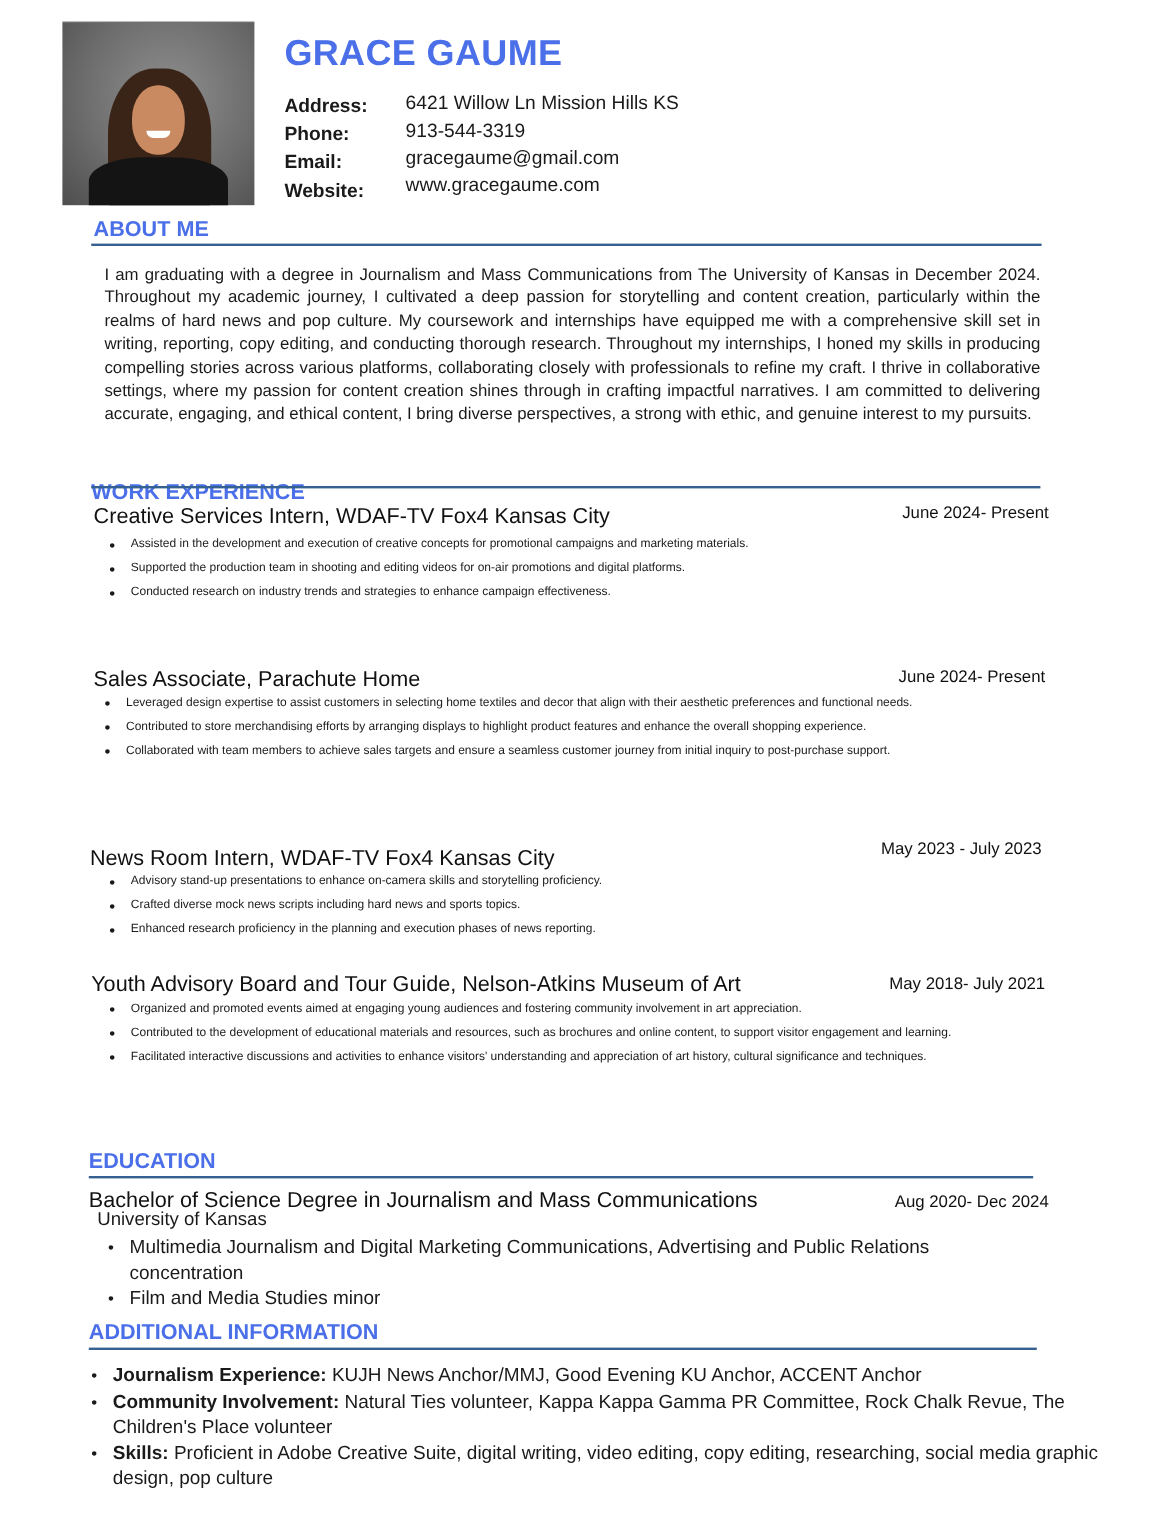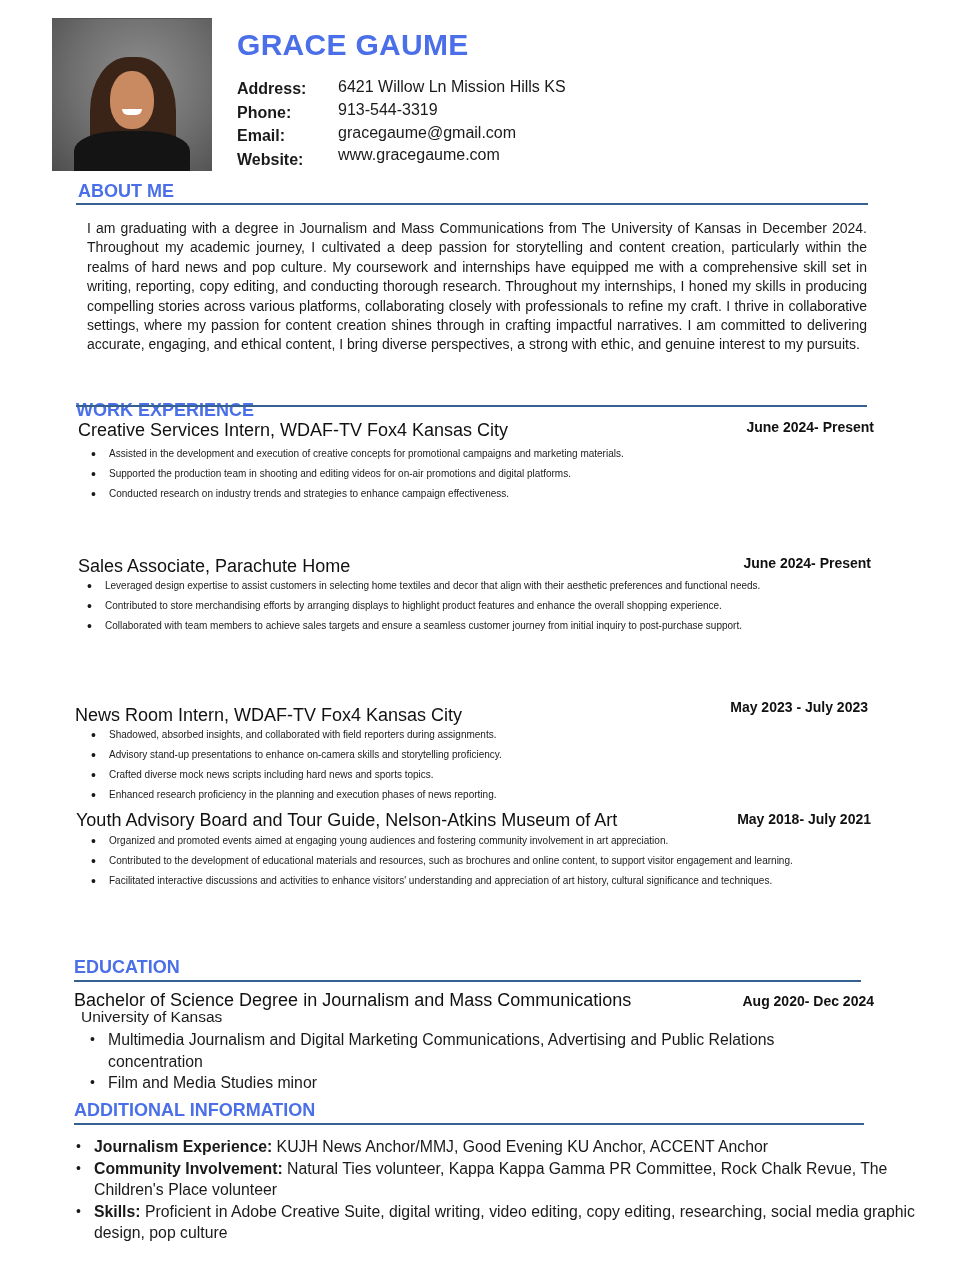--- a/index.html
+++ b/index.html
@@ -36,21 +36,21 @@
     }
     .contact-label { left: 237px; font-size: 16px; font-weight: bold; color: #1a1a1a; }
     .contact-value { left: 338px; font-size: 16px; color: #1a1a1a; text-align: right; }
     .section-title { font-size: 18px; font-weight: bold; color: #4a6fe8; }
     .divider { height: 2px; background: #34618f; }
     .about {
       left: 87px; top: 219px; width: 780px; font-size: 14px; line-height: 19.4px;
       text-align: justify; color: #1a1a1a;
     }
     .job-title { font-size: 18px; color: #111; }
-    .job-date { font-size: 14px; font-weight: bold; color: #111; text-align: right; }
+    .job-date { font-size: 14px; font-weight: normal; color: #111; text-align: right; }
     ul.bullets {
       margin: 0; padding: 0; list-style: none; font-size: 10px; line-height: 20px; color: #1a1a1a;
     }
     ul.bullets li { position: relative; padding-left: 0; }
     ul.bullets li::before {
       content: "\2022"; position: absolute; left: -18px; top: 0; font-size: 14px;
     }
     .edu-school { font-size: 15.5px; color: #1a1a1a; }
     ul.add { font-size: 15.8px; line-height: 21.5px; }
     ul.add li b { font-weight: bold; }
@@ -95,21 +95,20 @@
 <div class="abs job-date" style="right:109px; top:555px">June 2024- Present</div>
 <ul class="abs bullets" style="left:105px; top:576px; width:740px">
   <li>Leveraged design expertise to assist customers in selecting home textiles and decor that align with their aesthetic preferences and functional needs.</li>
   <li>Contributed to store merchandising efforts by arranging displays to highlight product features and enhance the overall shopping experience.</li>
   <li>Collaborated with team members to achieve sales targets and ensure a seamless customer journey from initial inquiry to post-purchase support.</li>
 </ul>
 
 <div class="abs job-title" style="left:75px; top:705px">News Room Intern, WDAF-TV Fox4 Kansas City</div>
 <div class="abs job-date" style="right:112px; top:699px">May 2023 - July 2023</div>
 <ul class="abs bullets" style="left:109px; top:725px; width:700px">
-  <li>Shadowed, absorbed insights, and collaborated with field reporters during assignments.</li>
   <li>Advisory stand-up presentations to enhance on-camera skills and storytelling proficiency.</li>
   <li>Crafted diverse mock news scripts including hard news and sports topics.</li>
   <li>Enhanced research proficiency in the planning and execution phases of news reporting.</li>
 </ul>
 
 <div class="abs job-title" style="left:76px; top:810px">Youth Advisory Board and Tour Guide, Nelson-Atkins Museum of Art</div>
 <div class="abs job-date" style="right:109px; top:811px">May 2018- July 2021</div>
 <ul class="abs bullets" style="left:109px; top:831px; width:720px">
   <li>Organized and promoted events aimed at engaging young audiences and fostering community involvement in art appreciation.</li>
   <li>Contributed to the development of educational materials and resources, such as brochures and online content, to support visitor engagement and learning.</li>

